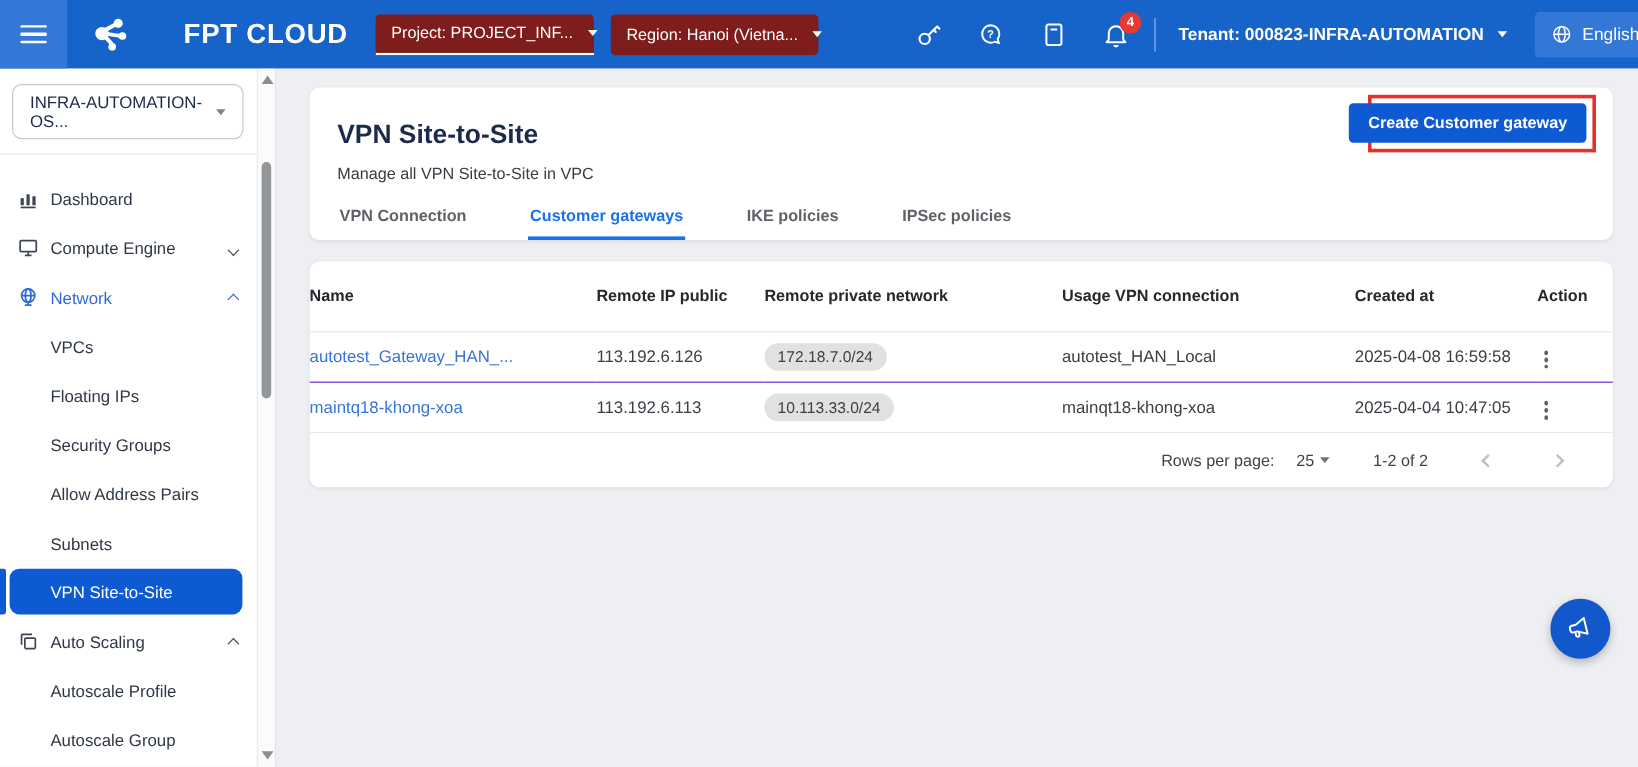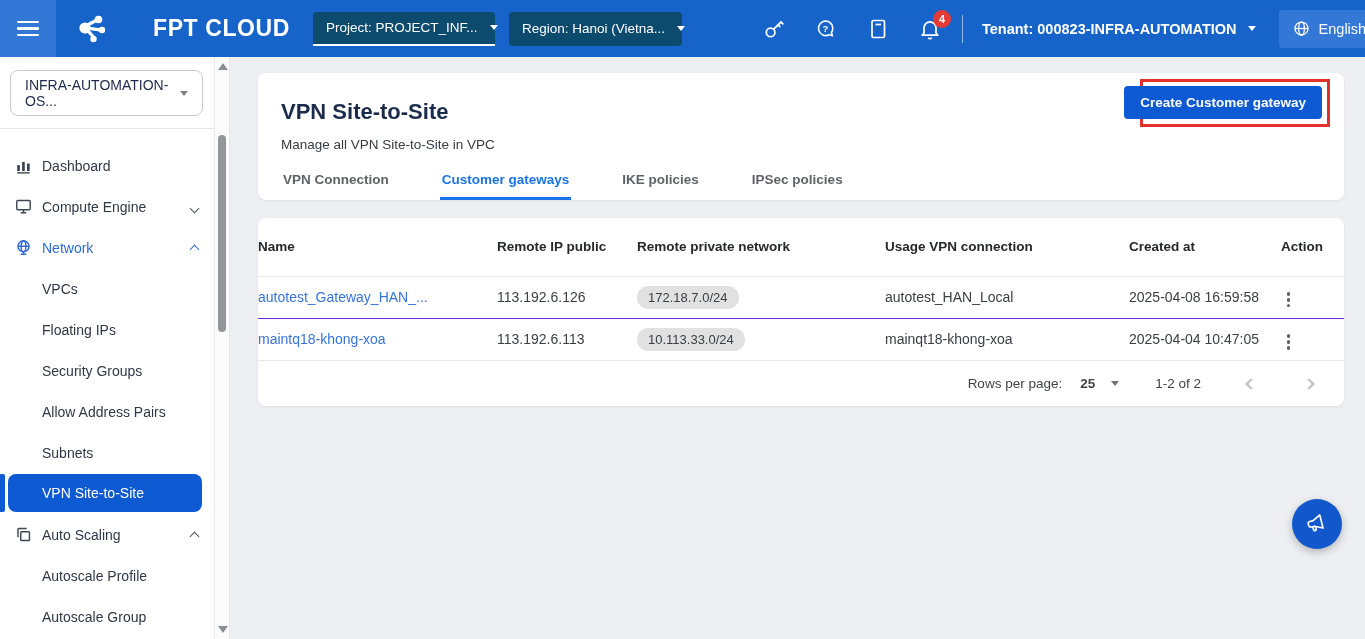--- a/index.html
+++ b/index.html
@@ -20,21 +20,21 @@
     width:56px; height:57px; background:#3377d7;
     display:flex; align-items:center; justify-content:center; cursor:pointer; flex:none;
   }
   .hamburger { width:22px; }
   .hamburger span { display:block; height:2.6px; background:#fff; margin:4px 0; border-radius:1px; }
   .brand { display:flex; align-items:center; margin-left:19px; flex:none;gap:34px; }
   .brand svg { width:36px; height:36px; margin-right:8px; }
   .brand-text { color:#fff; font-weight:800; font-size:23px; letter-spacing:0.6px; white-space:nowrap; }
 
   .top-chip {
-    background:#0c4a6e; color:#fff; border-radius:4px; height:34px;
+    background:#7f1d1d; color:#fff; border-radius:4px; height:34px;
     display:flex; align-items:center; justify-content:space-between;
     padding:0 13px; font-size:13.5px; cursor:pointer; flex:none; white-space:nowrap;gap:12px;
   }
   .chip-project { margin-left:23px; width:182px; border-bottom:2px solid #fff; border-radius:4px 4px 0 0; }
   .chip-region  { margin-left:14px; width:173px; }
 
   .caret {
     width:0; height:0; display:inline-block;
     border-left:4.5px solid transparent; border-right:4.5px solid transparent;
     border-top:5px solid currentColor; flex:none;
@@ -143,24 +143,24 @@
   th.col-action, td.col-action { padding-left:0; }
   td { height:42px; font-size:14px; color:#3b4046; padding:0 8px 0 0; vertical-align:middle; white-space:nowrap; }
   tbody tr + tr td { border-top:1px solid #6d28d9; }
   a.cell-link { color:#3674d9; text-decoration:none; cursor:pointer; }
   .pill { display:inline-block; background:#e1e1e1; border-radius:12px; padding:4px 11px; font-size:13px; color:#3b4046; }
   .kebab { display:inline-flex; flex-direction:column; gap:2.6px; cursor:pointer; padding:4px 6px; }
   .kebab i { width:3.4px; height:3.4px; border-radius:50%; background:#5c6166; }
 
   .table-footer {
     height:46px; border-top:1px solid #e7e8ea; display:flex; align-items:center;
-    justify-content:flex-end; padding-right:27px; font-size:13.5px; color:#3f4349;
+    justify-content:flex-end; padding-right:38px; font-size:13.5px; color:#3f4349;
   }
   .rpp-label { margin-right:18px; }
-  .rpp-select { display:flex; align-items:center; gap:16px; cursor:pointer; color:#3f4349;font-weight:bold; }
+  .rpp-select { display:flex; align-items:center; gap:5px; cursor:pointer; color:#3f4349; }
   .rpp-select .caret { color:#6f747b; }
   .range-label { margin-left:36px; }
   .pg-btn { margin-left:42px; cursor:default; padding:4px; }
   .pg-chev { display:inline-block; width:8px; height:8px; border-left:2px solid #bcc0c6; border-bottom:2px solid #bcc0c6; }
   .pg-chev.prev { transform:rotate(45deg); }
   .pg-chev.next { transform:rotate(-135deg); }
 
   .fab {
     position:absolute; right:23px; bottom:90px; width:50px; height:50px;
     border-radius:50%; background:#1258cc; border:none; cursor:pointer;

